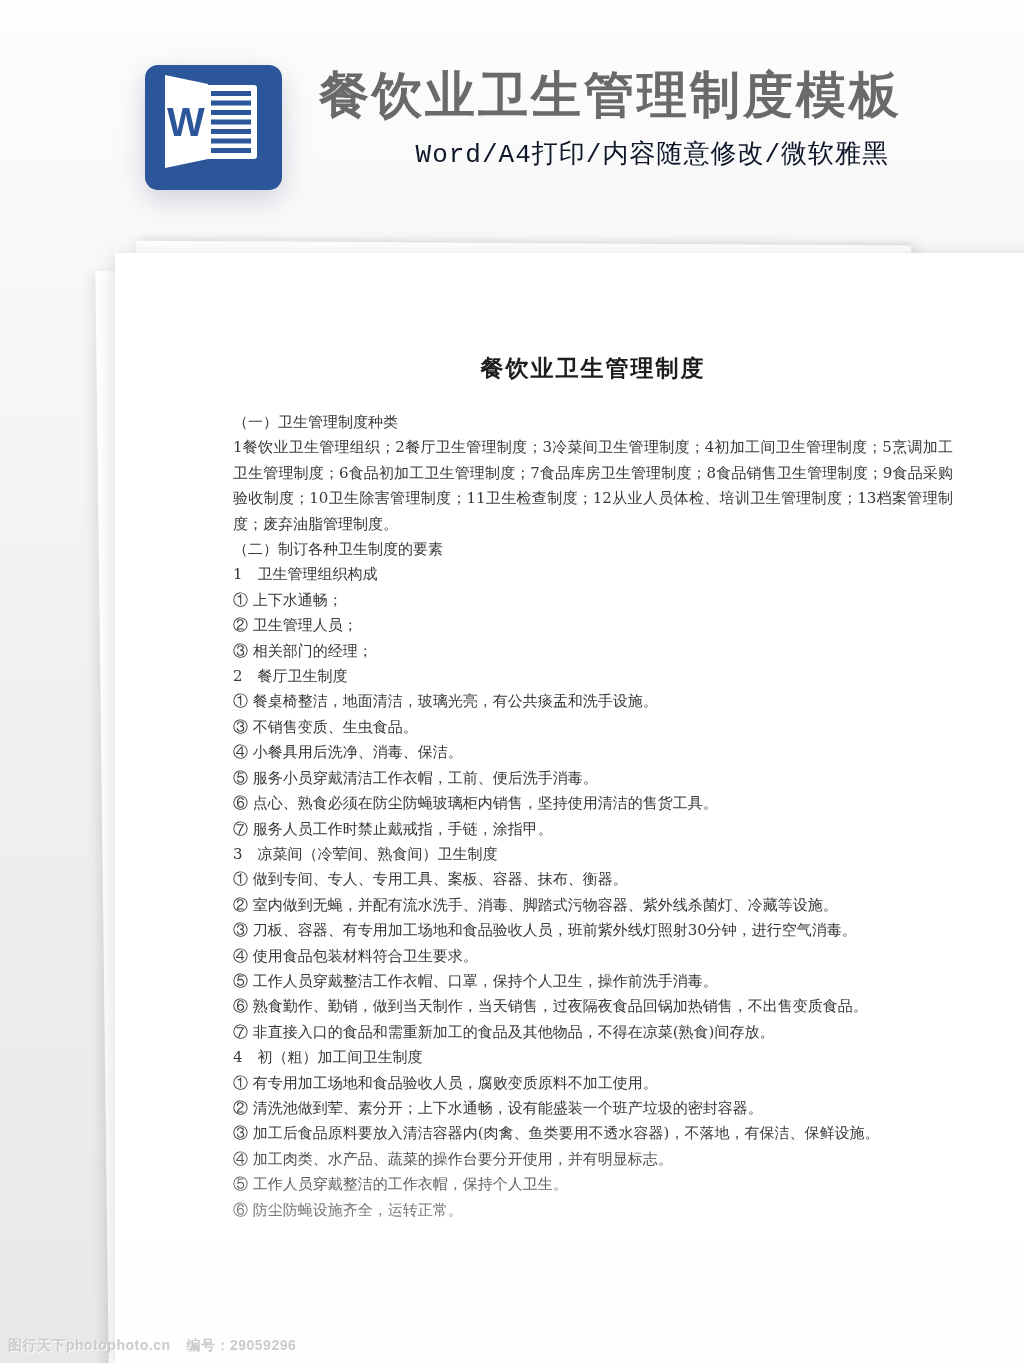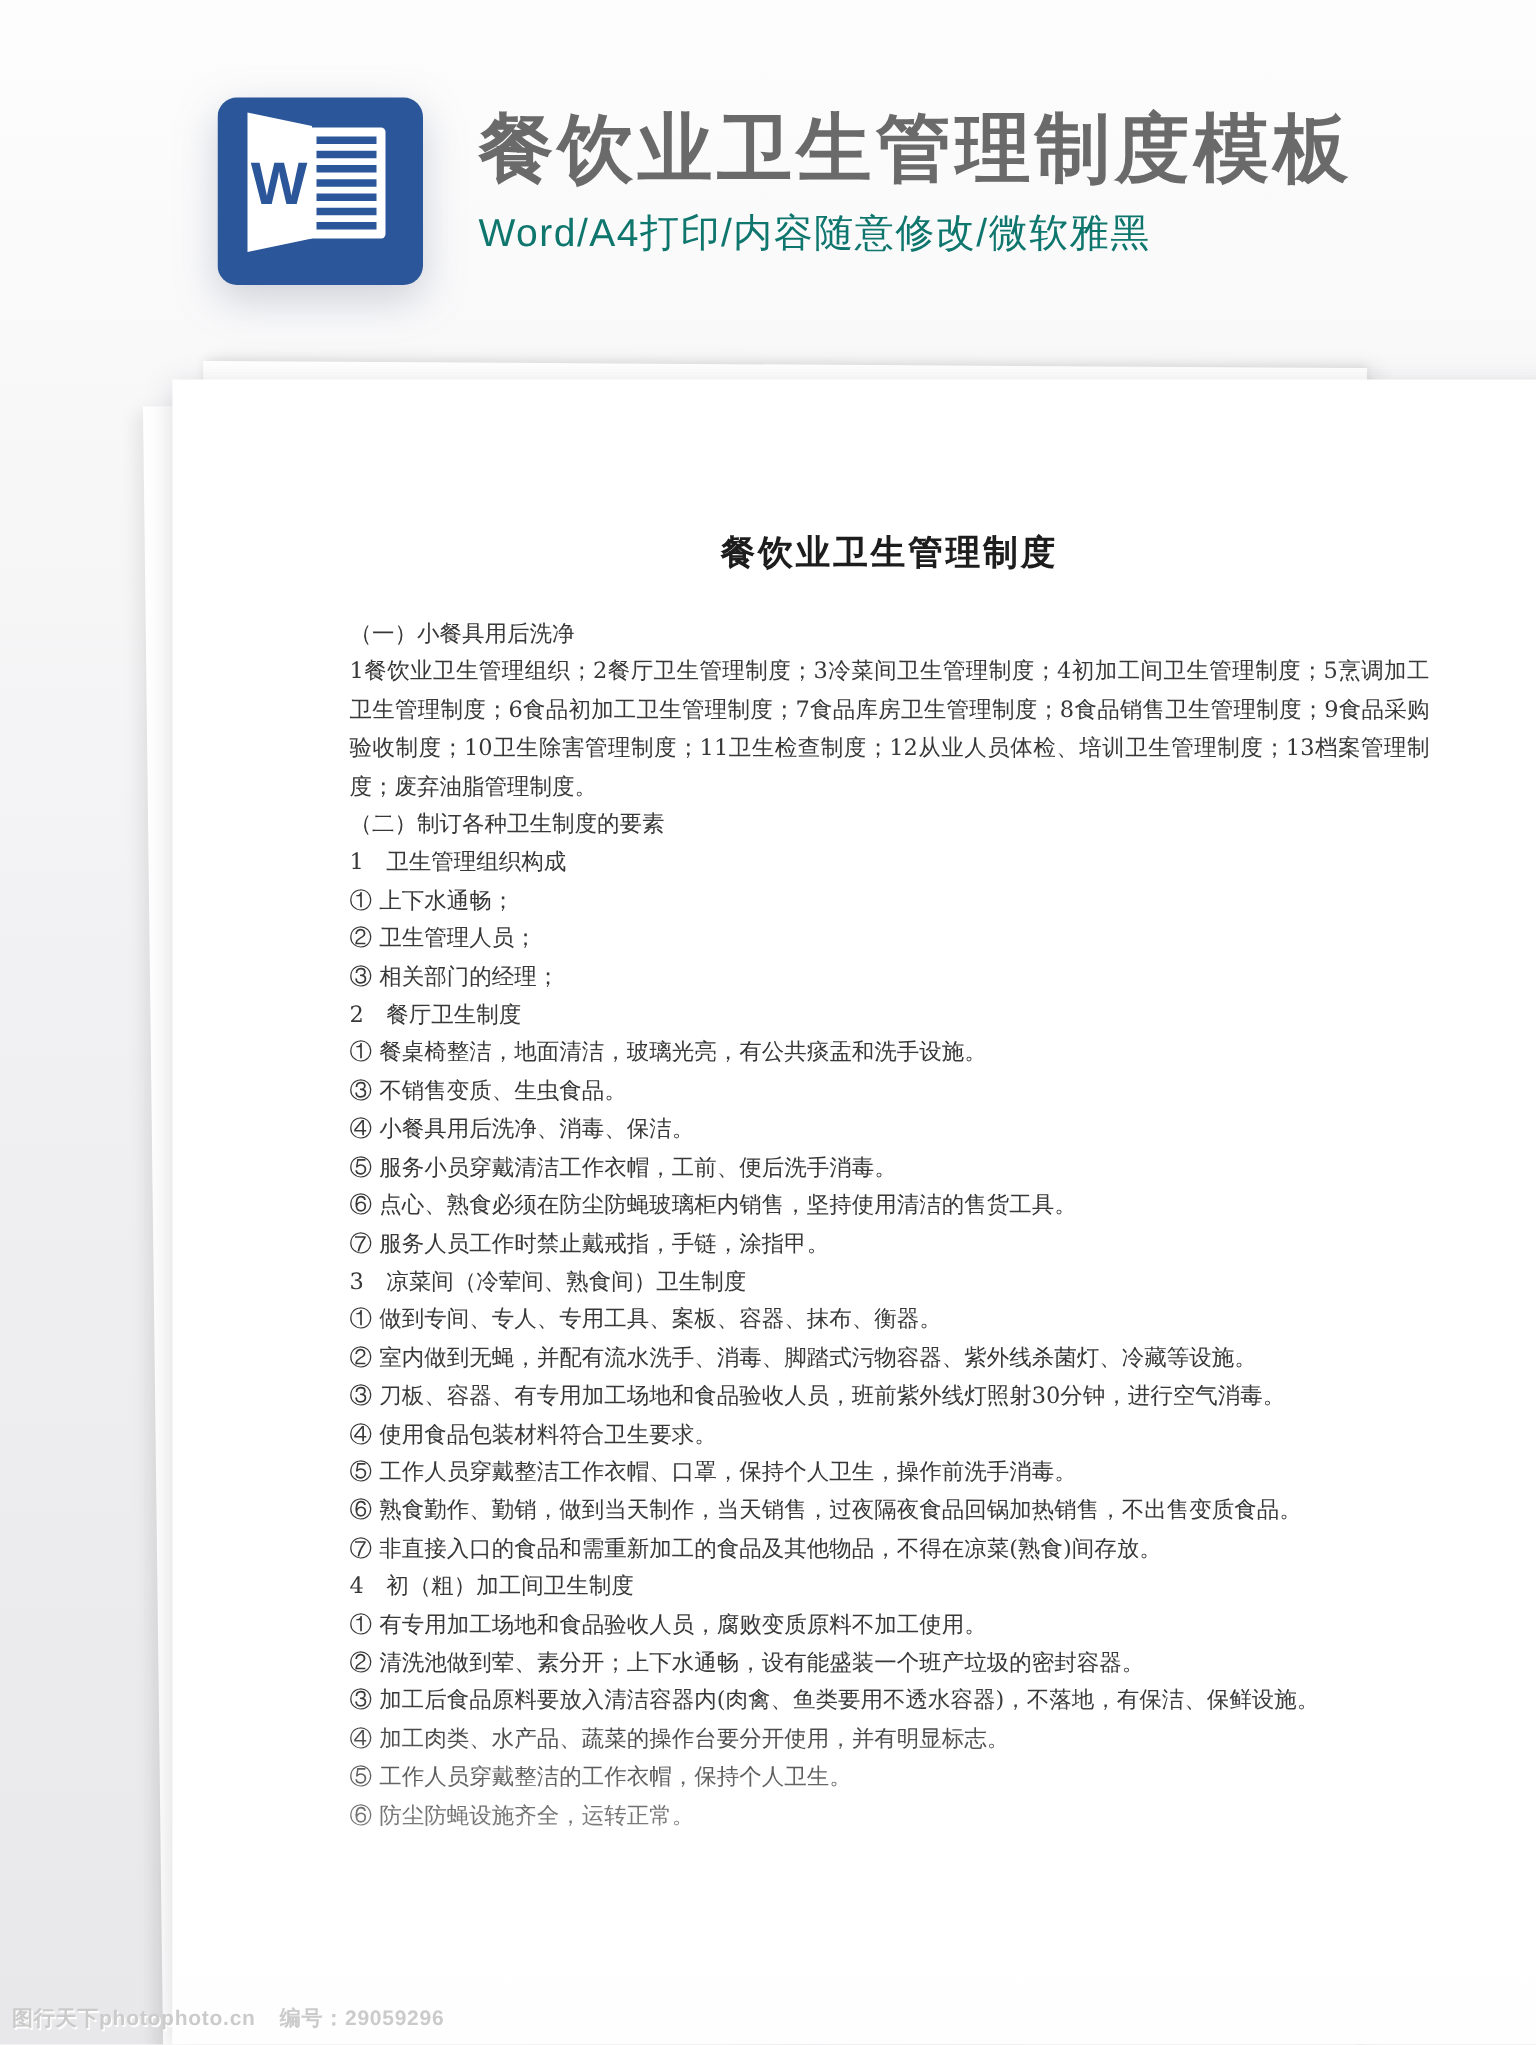--- a/index.html
+++ b/index.html
@@ -4,23 +4,23 @@
 <style>
   html,body{margin:0;padding:0;}
   body{
     width:1024px;height:1363px;overflow:hidden;position:relative;
     background:linear-gradient(180deg,#fdfdfd 0%,#f8f8f9 20%,#f0f0f2 52%,#e8e8ea 100%);
     font-family:"Liberation Sans","DejaVu Sans",sans-serif;
   }
   
   .tpl-header{position:absolute;left:145px;top:64px;display:flex;align-items:flex-start;}
   .word-icon{width:137px;height:127px;flex:0 0 auto;filter:drop-shadow(0 9px 14px rgba(90,100,130,.28));}
-  .header-text{margin-left:37px;}
+  .header-text{margin-left:37px;font-family:Liberation Mono, monospace;}
   .tpl-title{margin:6px 0 0;font-size:50px;line-height:58px;font-weight:bold;color:#6a6a6a;letter-spacing:3px;white-space:nowrap;}
-  .tpl-subtitle{margin:12px 0 0;font-size:26px;line-height:30px;color:#0f766e;letter-spacing:1px;white-space:nowrap;}
+  .tpl-subtitle{margin:12px 13px 0;font-size:26px;line-height:30px;color:#0f172a;letter-spacing:1px;white-space:nowrap;text-align:right;}
   
   .sheet{position:absolute;background:#ffffff;}
   .sheet-a{left:132px;top:243px;width:776px;height:1120px;transform:rotate(.35deg);
            box-shadow:0 -2px 6px rgba(0,0,0,.05),6px 0 14px rgba(0,0,0,.10);}
   .sheet-b{left:102px;top:266px;width:806px;height:1097px;transform:rotate(-.7deg);
            box-shadow:-5px 3px 12px rgba(0,0,0,.08);}
   .page{position:absolute;left:115px;top:253px;width:948px;height:1110px;background:#ffffff;
         box-shadow:0 4px 18px rgba(110,110,125,.28);}
   
   .doc-content{position:absolute;inset:0;padding:100px 110px 0 118px;overflow:hidden;}
@@ -62,21 +62,21 @@
   </div>
 </header>
 
 <div class="sheet sheet-a"></div>
 <div class="sheet sheet-b"></div>
 
 <main class="page">
   <div class="doc-content">
     <h2 class="doc-title">餐饮业卫生管理制度</h2>
     <div class="doc-body">
-        <p class="doc-line">（一）小餐具用后洗净</p>
+        <p class="doc-line">（一）卫生管理制度种类</p>
         <p class="doc-line">1餐饮业卫生管理组织；2餐厅卫生管理制度；3冷菜间卫生管理制度；4初加工间卫生管理制度；5烹调加工卫生管理制度；6食品初加工卫生管理制度；7食品库房卫生管理制度；8食品销售卫生管理制度；9食品采购验收制度；10卫生除害管理制度；11卫生检查制度；12从业人员体检、培训卫生管理制度；13档案管理制度；废弃油脂管理制度。</p>
         <p class="doc-line">（二）制订各种卫生制度的要素</p>
         <p class="doc-line">1　卫生管理组织构成</p>
         <p class="doc-line">① 上下水通畅；</p>
         <p class="doc-line">② 卫生管理人员；</p>
         <p class="doc-line">③ 相关部门的经理；</p>
         <p class="doc-line">2　餐厅卫生制度</p>
         <p class="doc-line">① 餐桌椅整洁，地面清洁，玻璃光亮，有公共痰盂和洗手设施。</p>
         <p class="doc-line">③ 不销售变质、生虫食品。</p>
         <p class="doc-line">④ 小餐具用后洗净、消毒、保洁。</p>

